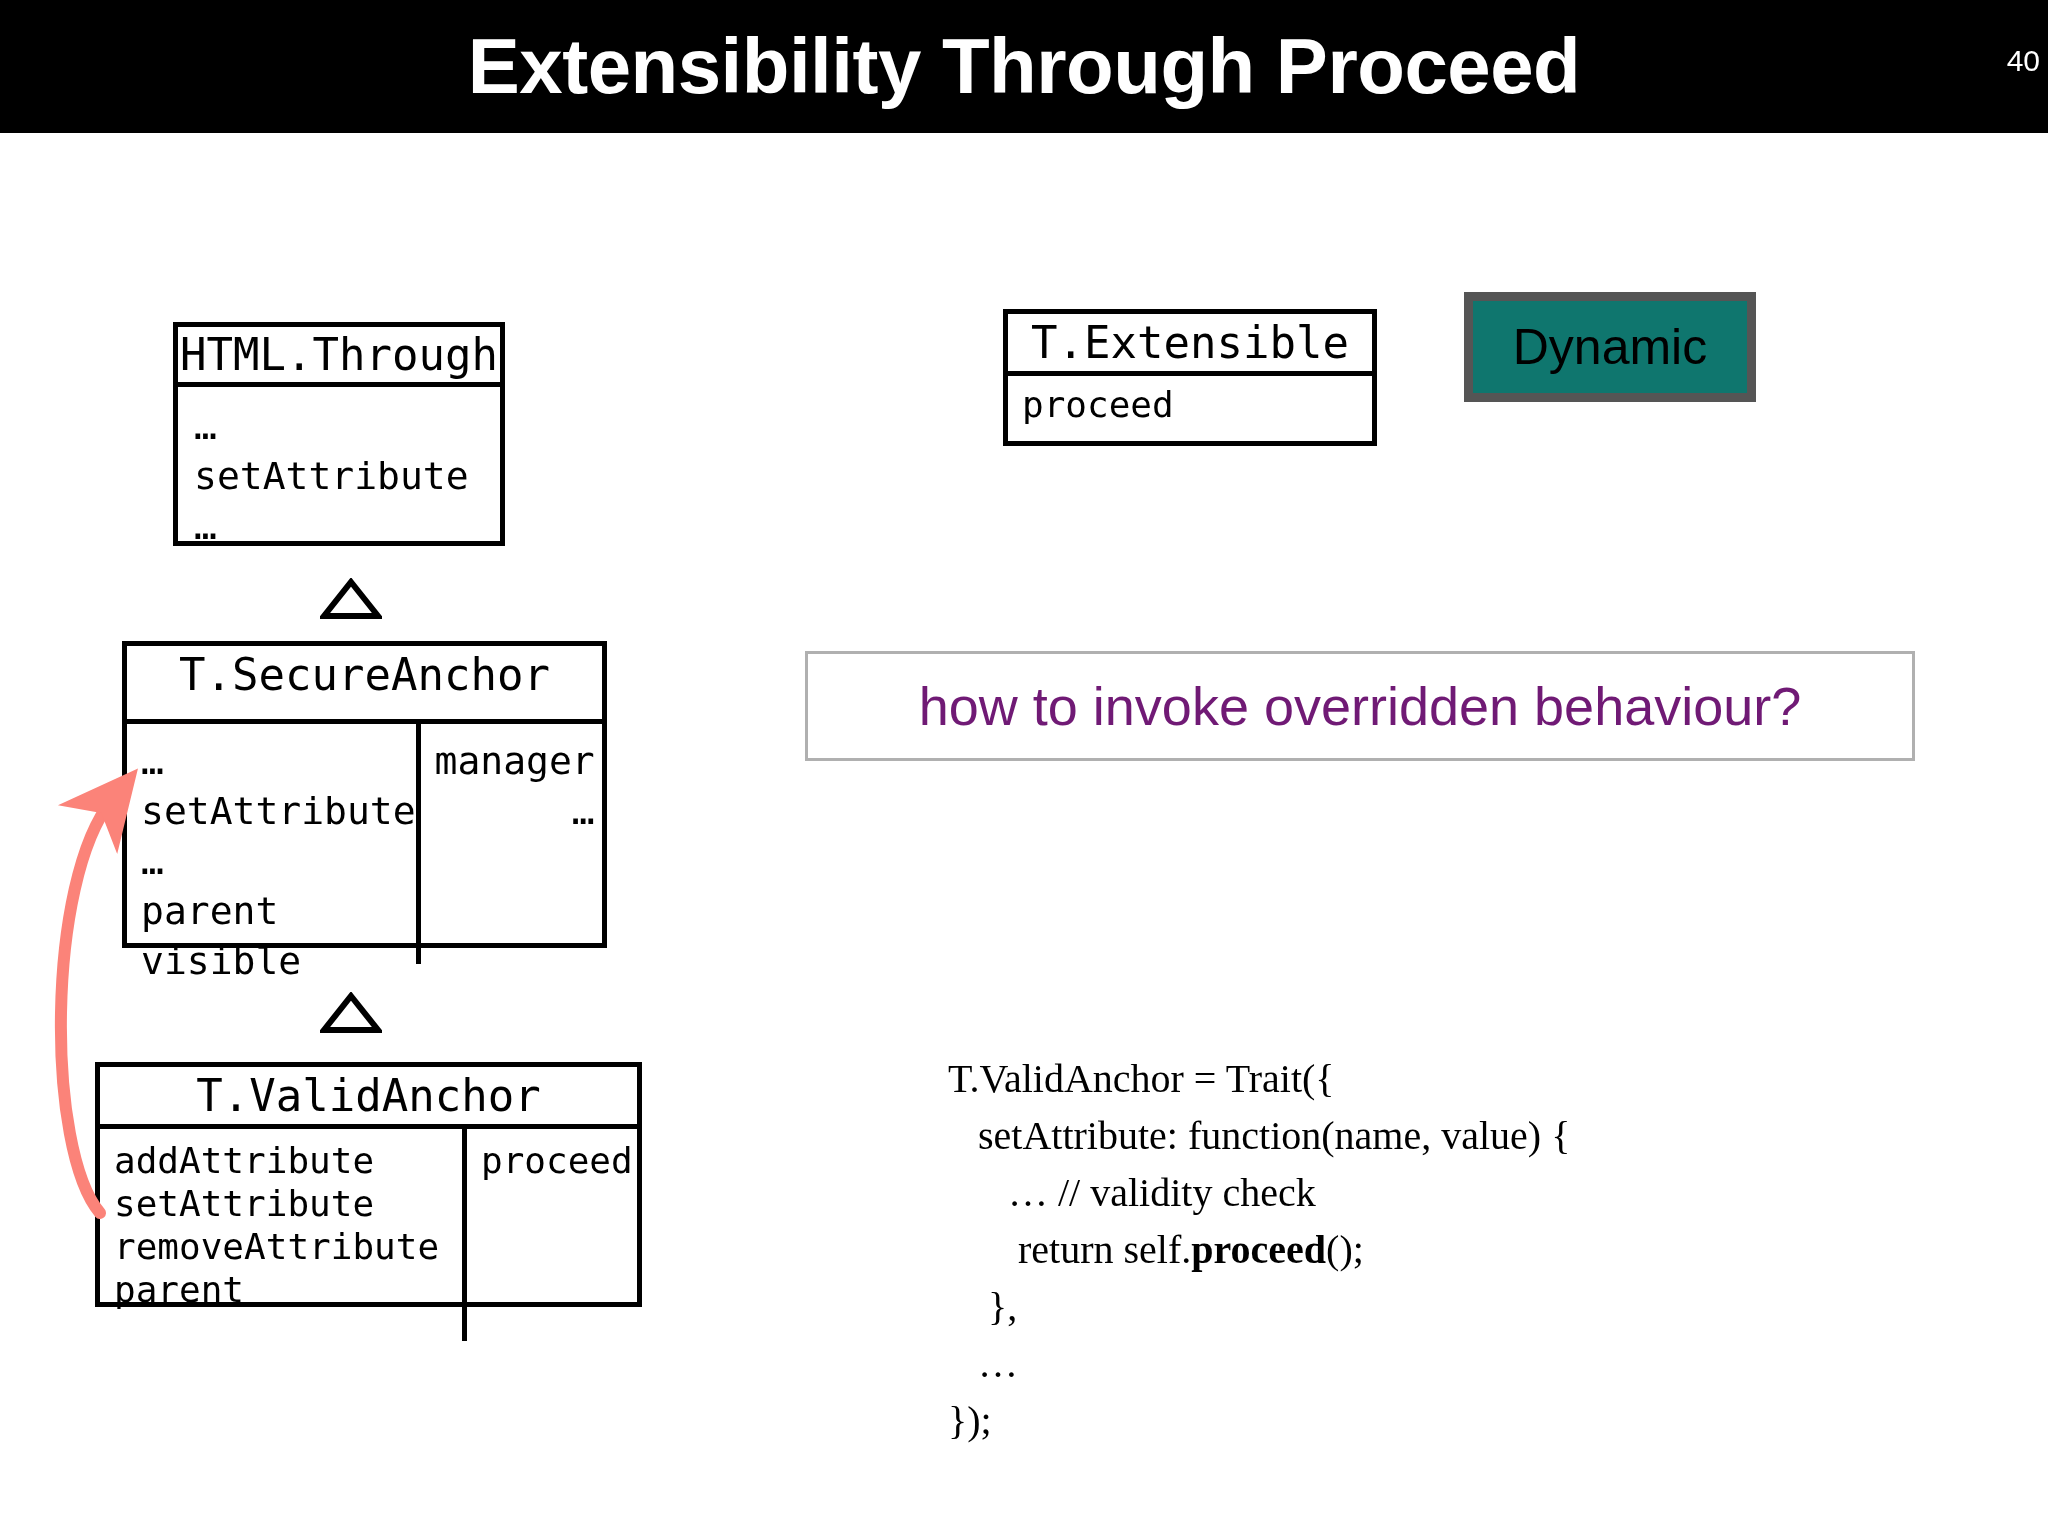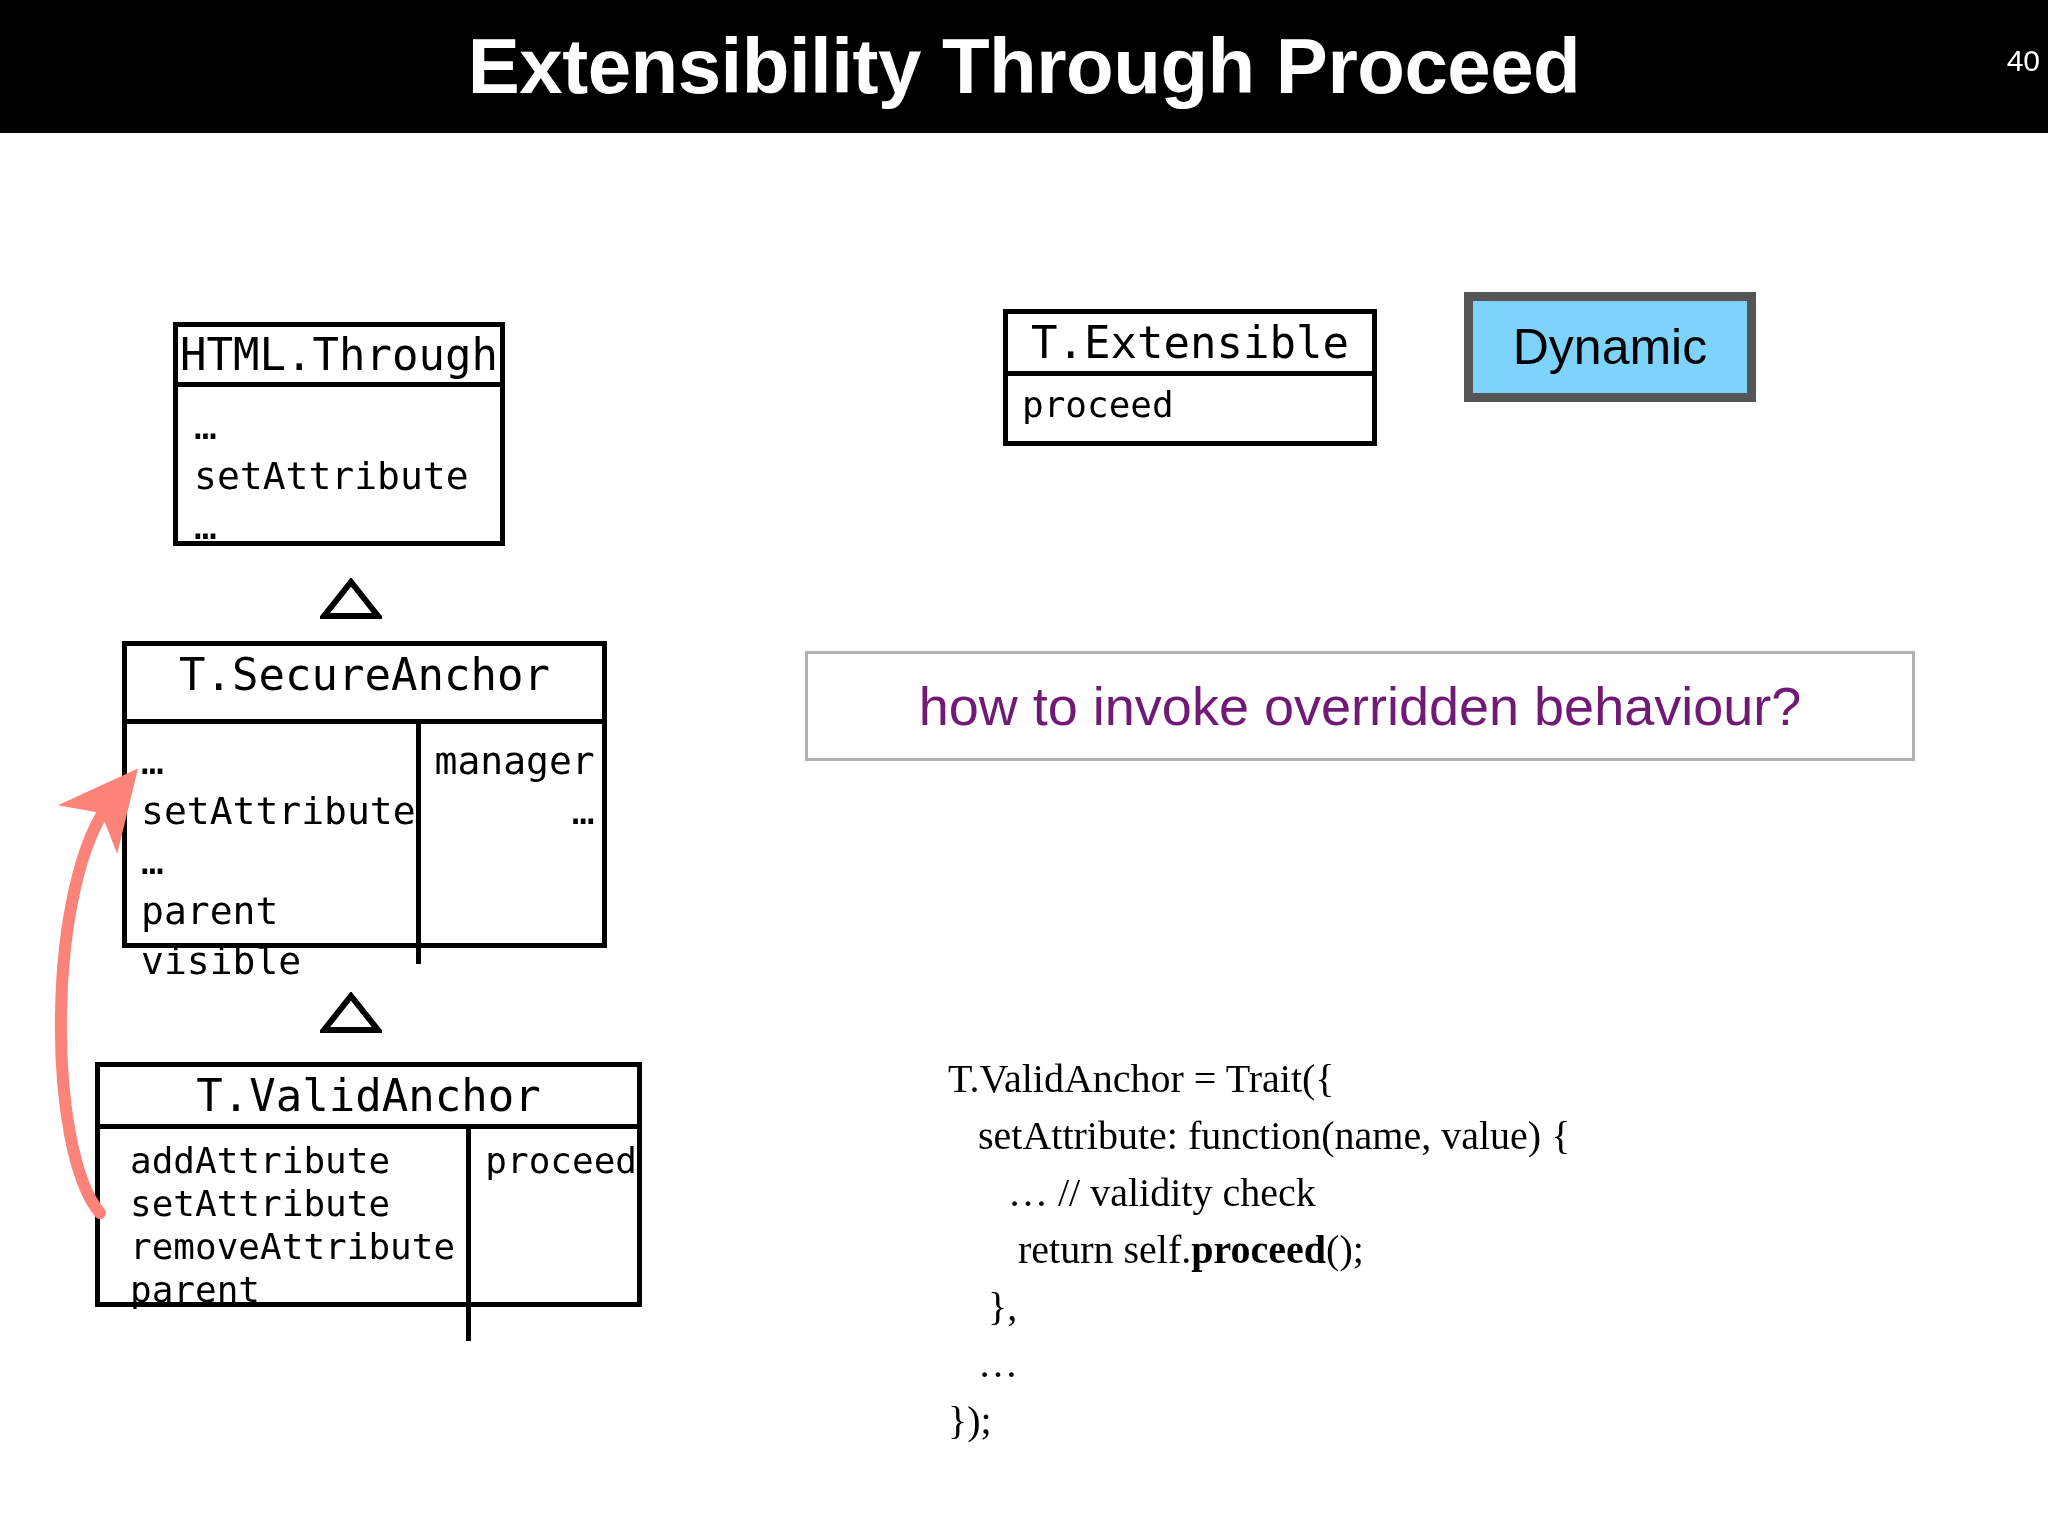--- a/index.html
+++ b/index.html
@@ -126,21 +126,21 @@
   
   #box-valid-anchor {
     left: 95px; top: 1062px;
     width: 547px; height: 245px;
   }
   #box-valid-anchor .uml-title {
     height: 62px;
     line-height: 58px;
     font-size: 44px;
   }
-  #box-valid-anchor .uml-body { height: 212px; padding-left: 16px; }
+  #box-valid-anchor .uml-body { height: 212px; }
   #box-valid-anchor .col-left {
     width: 362px;
     padding: 10px 0 0 14px;
     font-size: 36px;
     line-height: 43px;
   }
   #box-valid-anchor .col-right {
     flex: 1;
     padding: 10px 0 0 14px;
     font-size: 36px;
@@ -164,21 +164,21 @@
   }
   #box-extensible .uml-col { font-size: 36px; line-height: 50px; }
 
   
   #box-dynamic {
     position: absolute;
     left: 1464px; top: 292px;
     width: 292px; height: 110px;
     box-sizing: border-box;
     border: 9px solid #555555;
-    background: #7dd3fc;
+    background: #0f766e;
     display: flex;
     align-items: center;
     justify-content: center;
     font-family: "Liberation Sans", sans-serif;
     font-size: 50px;
     color: #000000;
   }
 
   
   #box-question {

